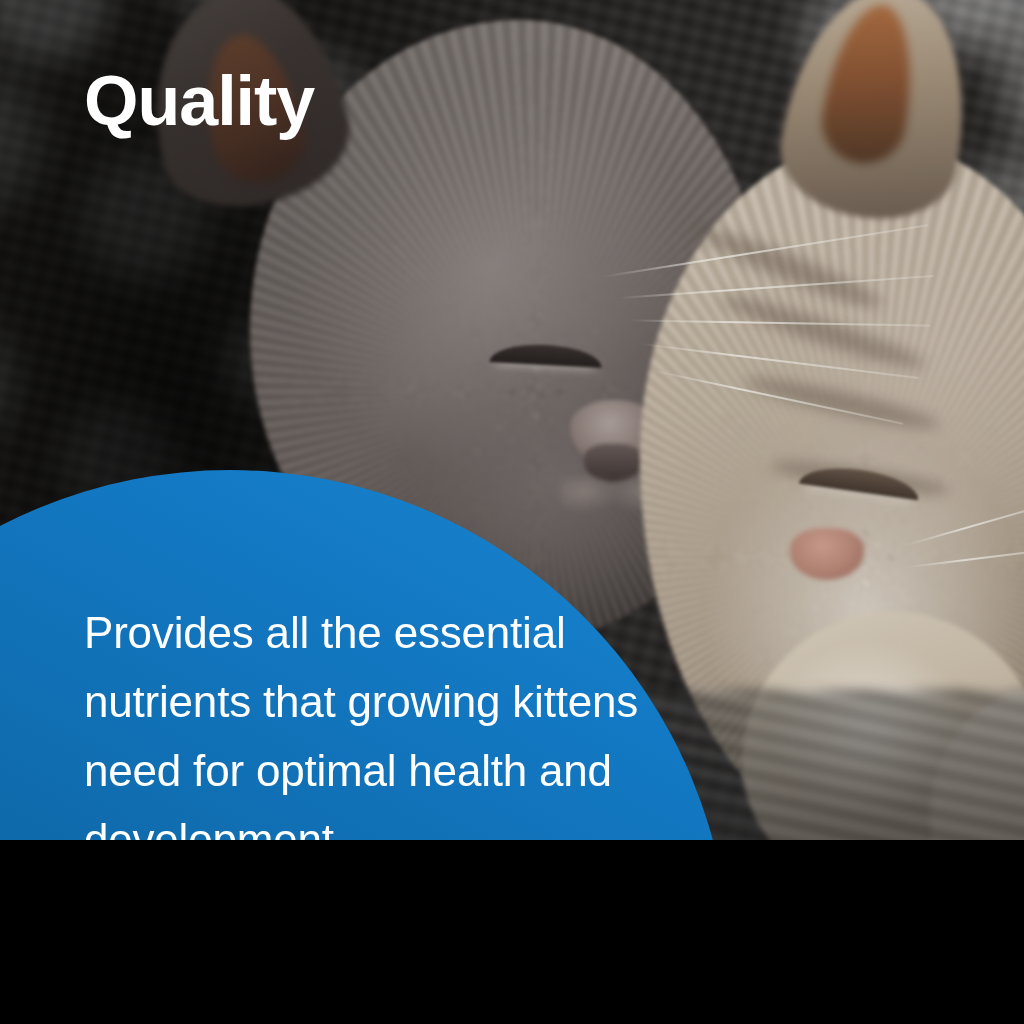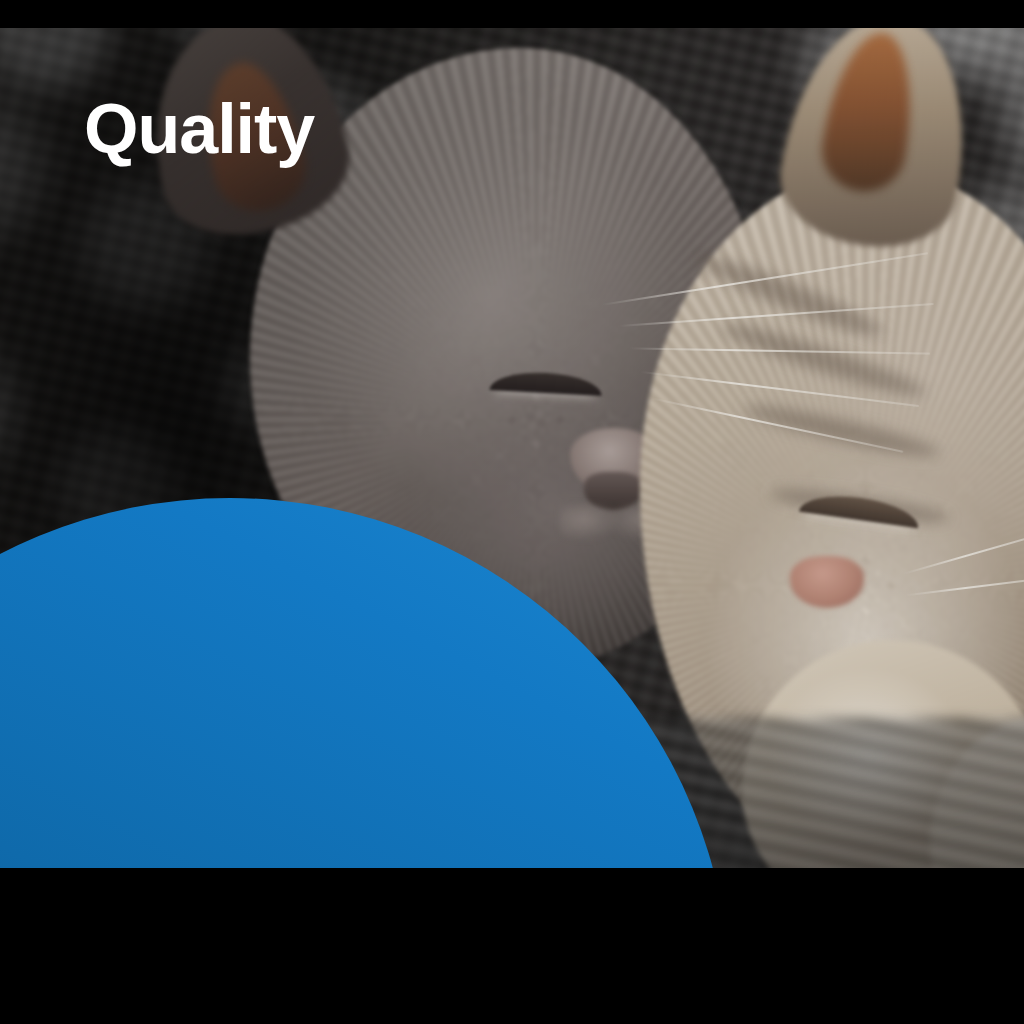--- a/index.html
+++ b/index.html
@@ -2,21 +2,20 @@
 <html><head>
 <meta charset="utf-8">
 <style>
   html,body{margin:0;padding:0;background:#000;}
   #card{
     position:relative;
     width:1024px;height:840px;
     overflow:hidden;
     font-family:"Liberation Sans", sans-serif;
     background:#404040;
-    margin-top:28px;
   }
 
   
   .photo{position:absolute;inset:0;overflow:hidden;}
 
   
   .blanket{
     position:absolute;inset:-10%;
     background:
       radial-gradient(circle at 12% 8%, rgba(215,215,215,.55) 0 3%, rgba(0,0,0,0) 6%),
@@ -265,14 +264,15 @@
     <div class="blanket-bottom"></div>
     <div class="photo-tone"></div>
   </div>
 
   <div class="blue-circle"></div>
 
   <div class="headline">
     <span>Quality</span>
   </div>
 
+  <div class="body-copy">Provides all the essential nutrients that growing kittens need for optimal health and development</div>
 
 </div>
 
 </body></html>

